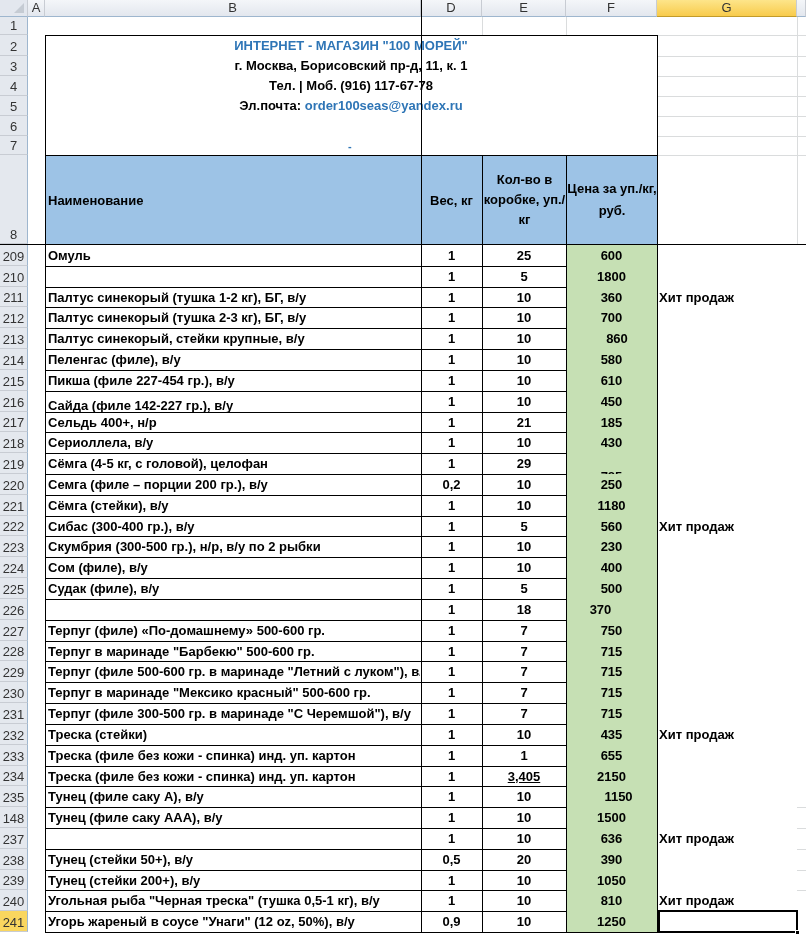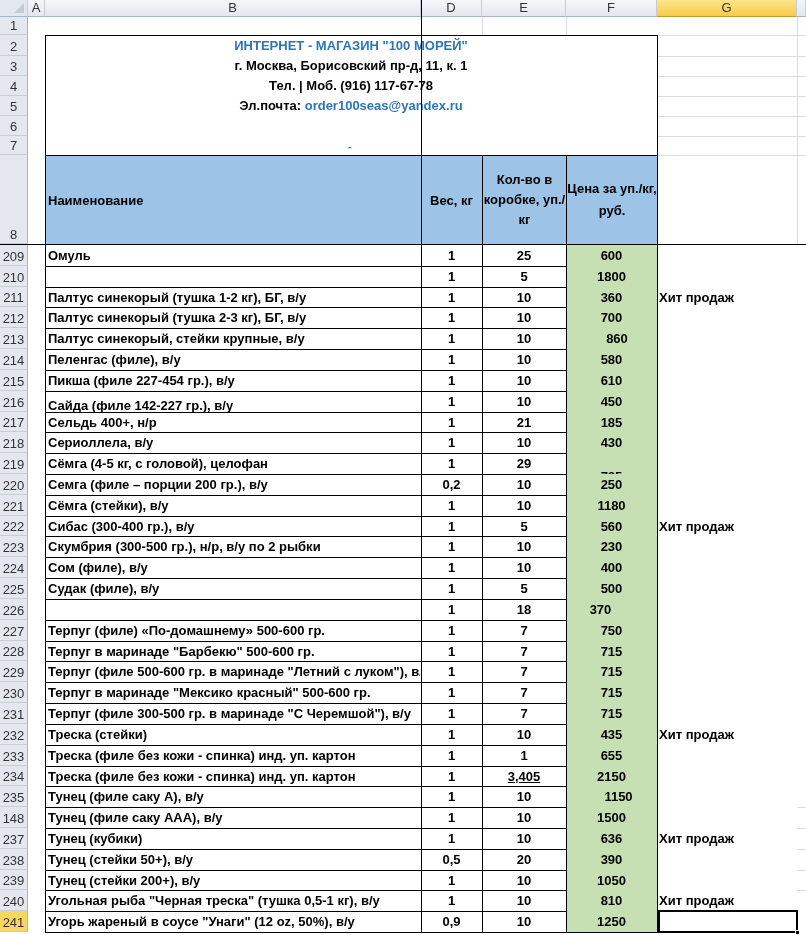--- a/index.html
+++ b/index.html
@@ -471,21 +471,20 @@
 
     <div class="abs grid-h" style="left:797px;top:21px;width:9px;"></div>
   </div>
     <div class="abs" style="left: 0px; top: 828px; width: 806px; height: 21px;">
     <div class="abs rowhdr" style="top:0;height:21px;">237</div>
     <div class="abs" style="left:45px;top:0;width:613px;height:22px;border-left:1.5px solid #000;border-right:1px solid #000;border-bottom:1px solid #000;"></div>
     <div class="abs" style="left:567px;top:0;width:90px;height:21px;background:#c6e0b4;"></div>
     <div class="abs" style="left:421px;top:0;width:1px;height:21px;background:#000;"></div>
     <div class="abs" style="left:482px;top:0;width:1px;height:21px;background:#000;"></div>
     <div class="abs" style="left:566px;top:0;width:1px;height:21px;background:#000;"></div>
-    <div class="abs cell" style="left:48px;top:0;width:372px;height:21px;">Тунец (кубики)</div>
     <div class="abs cell center" style="left:421px;top:0;width:61px;height:21px;">1</div>
     <div class="abs cell center" style="left:482px;top:0;width:84px;height:21px;">10</div>
     <div class="abs cell center" style="left:566px;top:0;width:91px;height:21px;">636</div>
     <div class="abs cell" style="left:659px;top:0;width:138px;height:21px;">Хит продаж</div>
 
     <div class="abs grid-h" style="left:797px;top:21px;width:9px;"></div>
   </div>
     <div class="abs" style="left: 0px; top: 849px; width: 806px; height: 21px;">
     <div class="abs rowhdr" style="top:0;height:21px;">238</div>
     <div class="abs" style="left:45px;top:0;width:613px;height:22px;border-left:1.5px solid #000;border-right:1px solid #000;border-bottom:1px solid #000;"></div>

